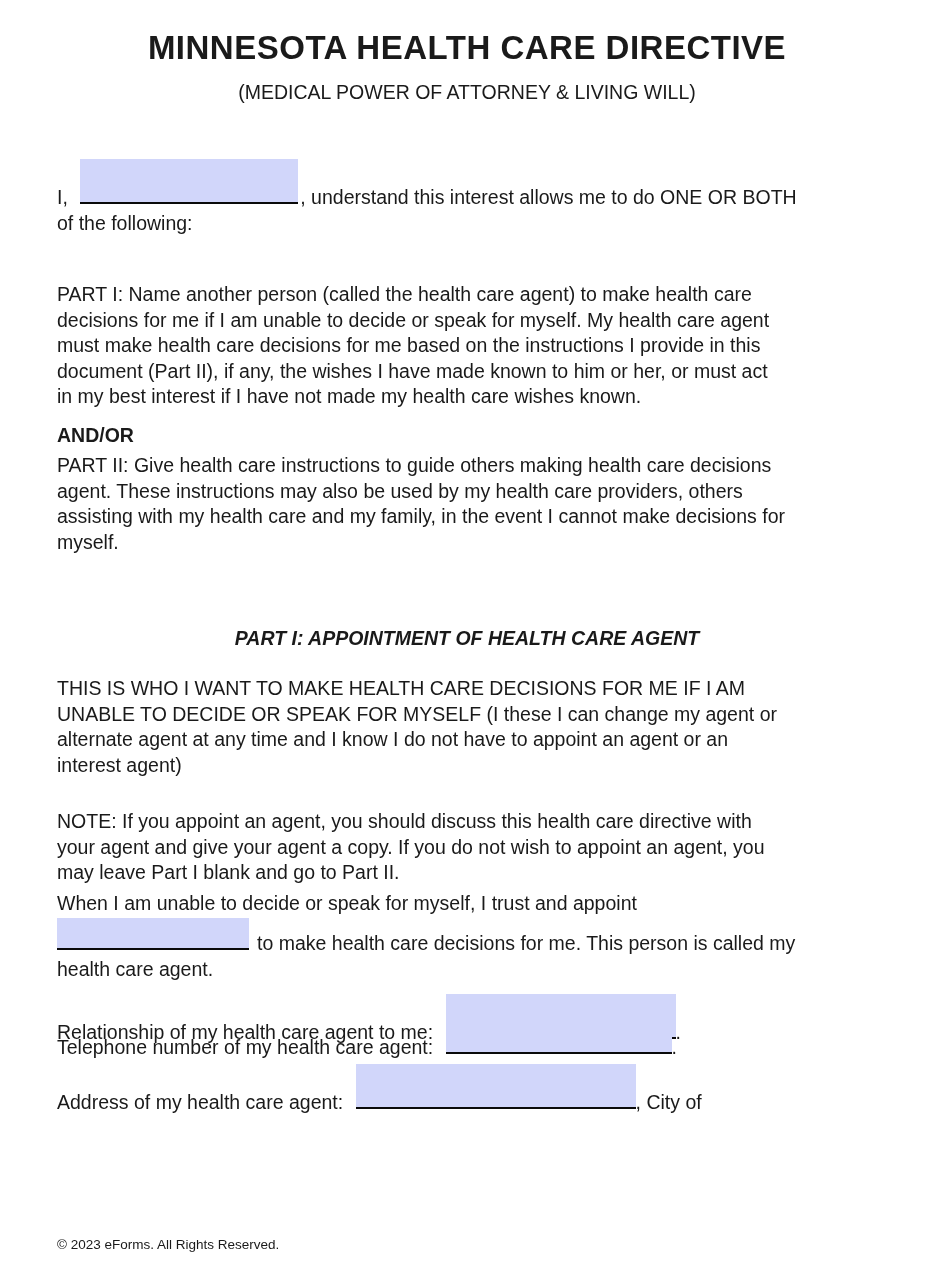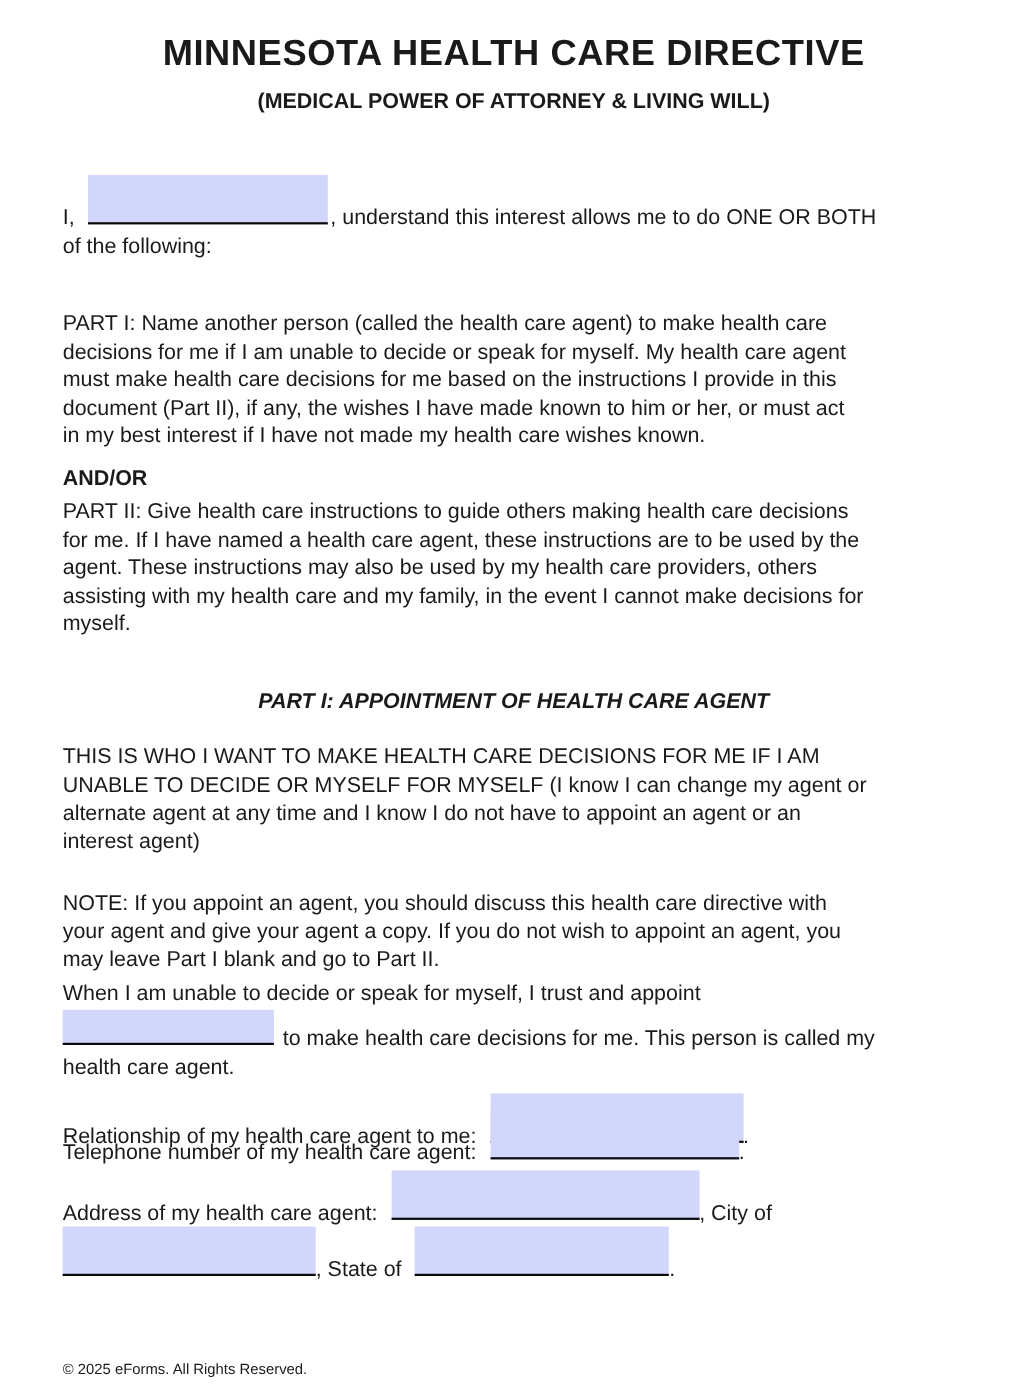--- a/index.html
+++ b/index.html
@@ -6,21 +6,21 @@
   .page {
     position: relative;
     width: 910px;
     height: 1264px;
     background: #ffffff;
     font-family: "Liberation Sans", sans-serif;
     color: #1a1a1a;
     overflow: hidden;
   }
   .abs { position: absolute; left: 57px; width: 830px; }
-  .centered { left: 0; width: 934px; text-align: center; font-weight: bold; }
+  .centered { left: 0; width: 934px; text-align: center; }
   .title { font-size: 33px; font-weight: bold; letter-spacing: 0.5px; line-height: 40px; }
   .subtitle { font-size: 19.5px; line-height: 24px; }
   .body-text { font-size: 19.5px; line-height: 25.6px; }
   .body-text .line { white-space: nowrap; }
   .bold { font-weight: bold; }
   .heading { font-size: 19.5px; font-weight: bold; line-height: 25.6px; }
   .field-line { font-size: 19.5px; line-height: 25.6px; white-space: nowrap; }
   .field {
     display: inline-block;
     background: #d1d6fa;
@@ -61,31 +61,30 @@
     <div class="line">decisions for me if I am unable to decide or speak for myself. My health care agent</div>
     <div class="line">must make health care decisions for me based on the instructions I provide in this</div>
     <div class="line">document (Part II), if any, the wishes I have made known to him or her, or must act</div>
     <div class="line">in my best interest if I have not made my health care wishes known.</div>
   </div>
 
   <div class="abs body-text bold" style="top: 423px;">AND/OR</div>
 
   <div class="abs body-text" style="top: 453px;">
     <div class="line">PART II: Give health care instructions to guide others making health care decisions</div>
-    <div class="line">for me. If I have named a health care agent, these instructions are to be used by the</div>
     <div class="line">agent. These instructions may also be used by my health care providers, others</div>
     <div class="line">assisting with my health care and my family, in the event I cannot make decisions for</div>
     <div class="line">myself.</div>
   </div>
 
   <div class="abs centered heading" style="top: 626px; font-style: italic;">PART I: APPOINTMENT OF HEALTH CARE AGENT</div>
 
   <div class="abs body-text" style="top: 676px;">
     <div class="line">THIS IS WHO I WANT TO MAKE HEALTH CARE DECISIONS FOR ME IF I AM</div>
-    <div class="line">UNABLE TO DECIDE OR MYSELF FOR MYSELF (I know I can change my agent or</div>
+    <div class="line">UNABLE TO DECIDE OR SPEAK FOR MYSELF (I these I can change my agent or</div>
     <div class="line">alternate agent at any time and I know I do not have to appoint an agent or an</div>
     <div class="line">interest agent)</div>
   </div>
 
   <div class="abs body-text" style="top: 809px;">
     <div class="line">NOTE: If you appoint an agent, you should discuss this health care directive with</div>
     <div class="line">your agent and give your agent a copy. If you do not wish to appoint an agent, you</div>
     <div class="line">may leave Part I blank and go to Part II.</div>
   </div>
 
@@ -107,20 +106,16 @@
   <div class="abs field-line" style="top: 1009px;">
     <span>Telephone number of my health care agent:</span>
     <span class="field h43 w226 ml"></span><span>.</span>
   </div>
 
   <div class="abs field-line" style="top: 1064px;">
     <span>Address of my health care agent:</span>
     <span class="field h43 w280 ml"></span><span>, City of</span>
   </div>
 
-  <div class="abs field-line" style="top: 1115px;">
-    <span class="field h43 w230"></span><span>, State of</span>
-    <span class="field h43 w231 ml"></span><span>.</span>
-  </div>
 
-  <div class="abs footer" style="top: 1236px;">© 2025 eForms. All Rights Reserved.</div>
+  <div class="abs footer" style="top: 1236px;">© 2023 eForms. All Rights Reserved.</div>
 
 </div>
 
 </body></html>

